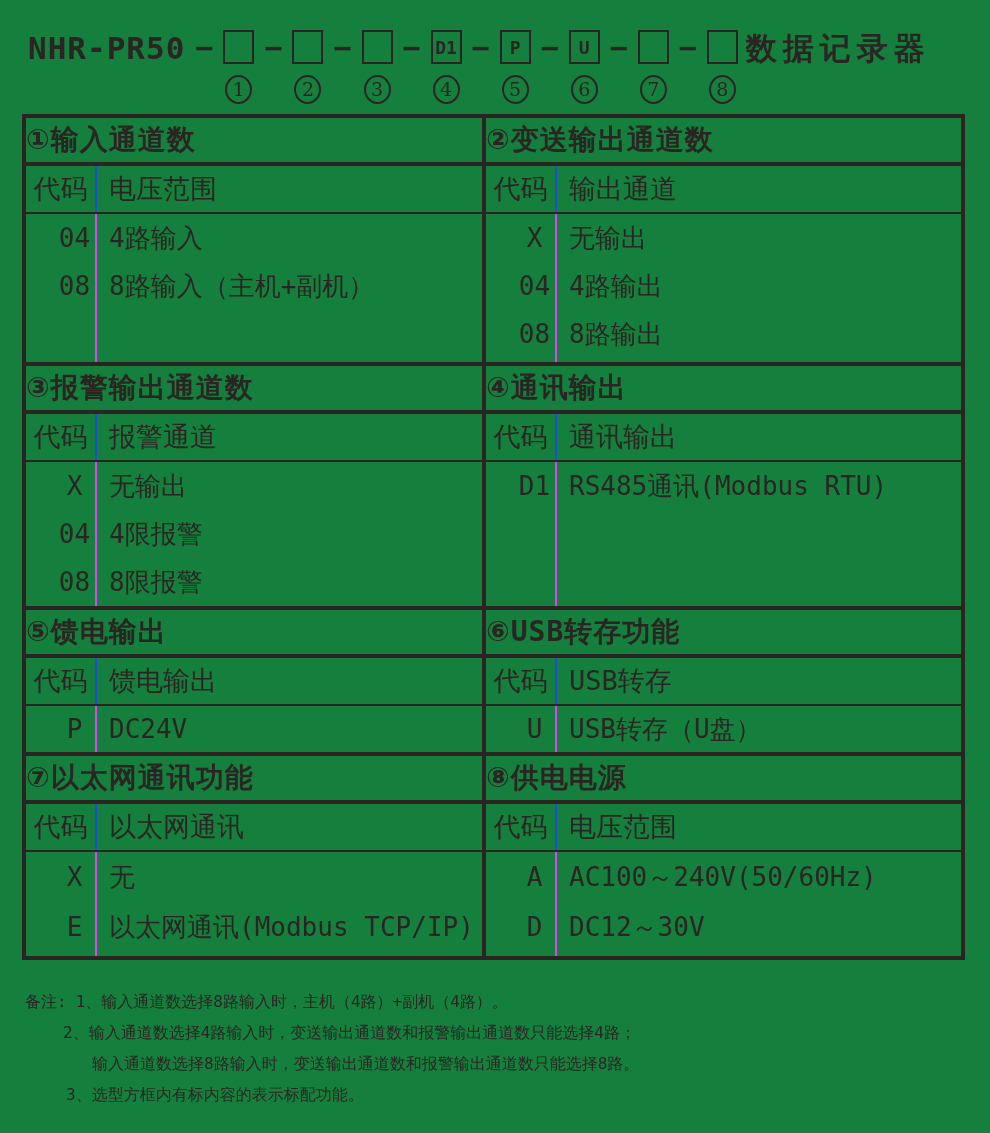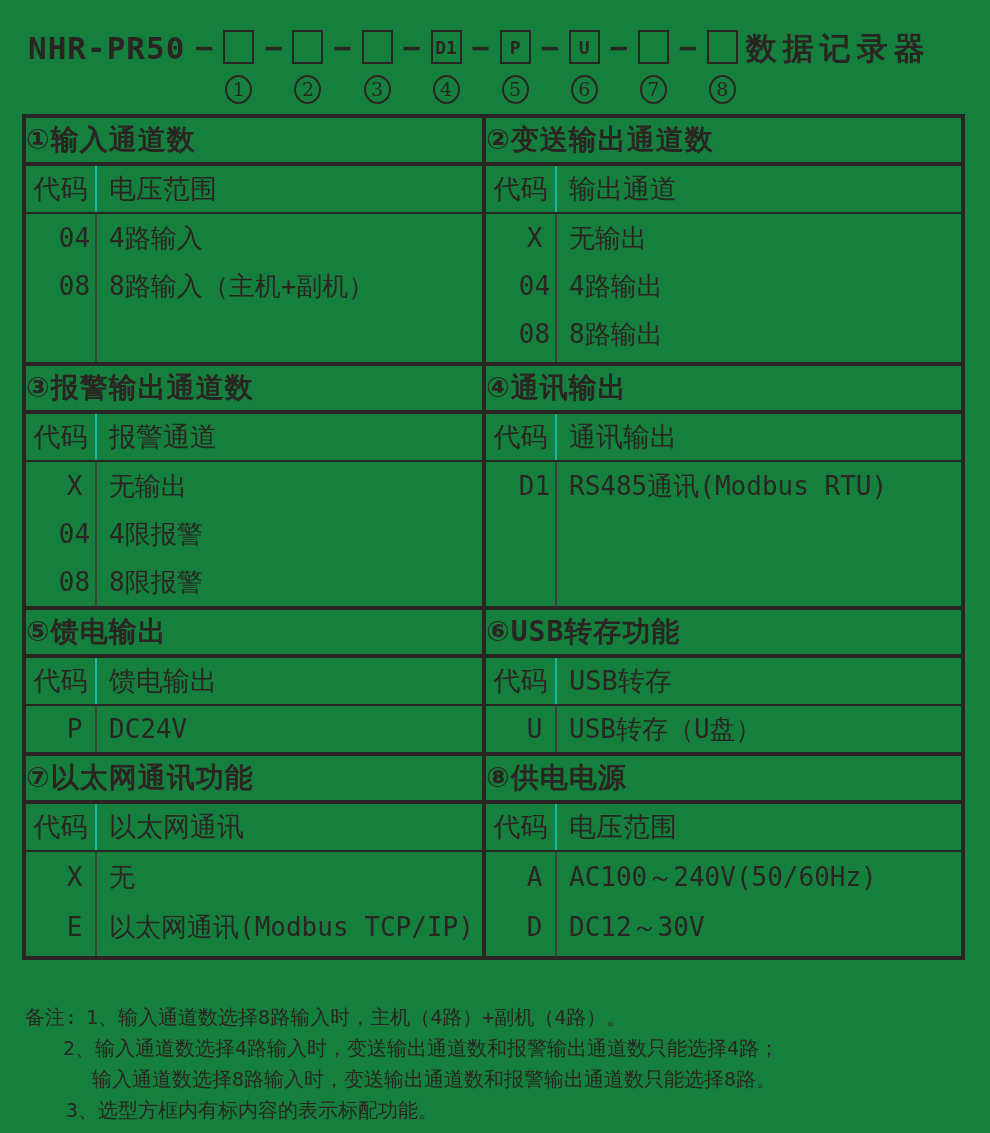--- a/index.html
+++ b/index.html
@@ -65,49 +65,49 @@
     letter-spacing:1px;
     white-space:nowrap;
   }
   .sec-head {
     height:48px;
     border-bottom:2px solid #2a2522;
     display:flex; font-size:27px;
   }
   .code-h {
     width:71px; flex:0 0 71px;
-    border-right:2px solid #14b8a6;
+    border-right:2px solid #1d4ed8;
     display:flex; align-items:center; justify-content:center;
   }
   .desc-h { display:flex; align-items:center; padding-left:12px; white-space:nowrap; }
 
   .sec-body { display:flex; flex:1; }
   .code-col {
     width:71px; flex:0 0 71px;
-    border-right:2px solid #404040;
+    border-right:2px solid #d946ef;
     padding-left:28px;
   }
   .code-col > div {
     height:48px; line-height:48px;
     text-align:center; font-size:26px;
   }
   .desc-col { flex:1; }
   .desc-col > div {
     height:48px; line-height:48px;
     padding-left:12px; font-size:26px; white-space:nowrap;
   }
   .body-g1 { min-height:148px; }
   .body-g2 { min-height:144px; }
   .body-g3 { min-height:46px; }
   .body-g3 > .code-col > div, .body-g3 > .desc-col > div { height:46px; line-height:46px; }
   .body-g4 { min-height:104px; }
   .body-g4 > .code-col > div, .body-g4 > .desc-col > div { height:50px; line-height:50px; }
 
   
-  .notes { margin-top:42px; font-size:20px; }
+  .notes { margin-top:26px; font-size:16px; }
   .note-line { line-height:31px; white-space:nowrap; }
   .note-l1 { margin-left:25px; }
   .note-l1 .note-label { margin-right:9px; }
   .note-l2 { margin-left:63px; }
   .note-l3 { margin-left:92px; }
   .note-l4 { margin-left:66px; }
 </style>
 </head>
 <body>
 

